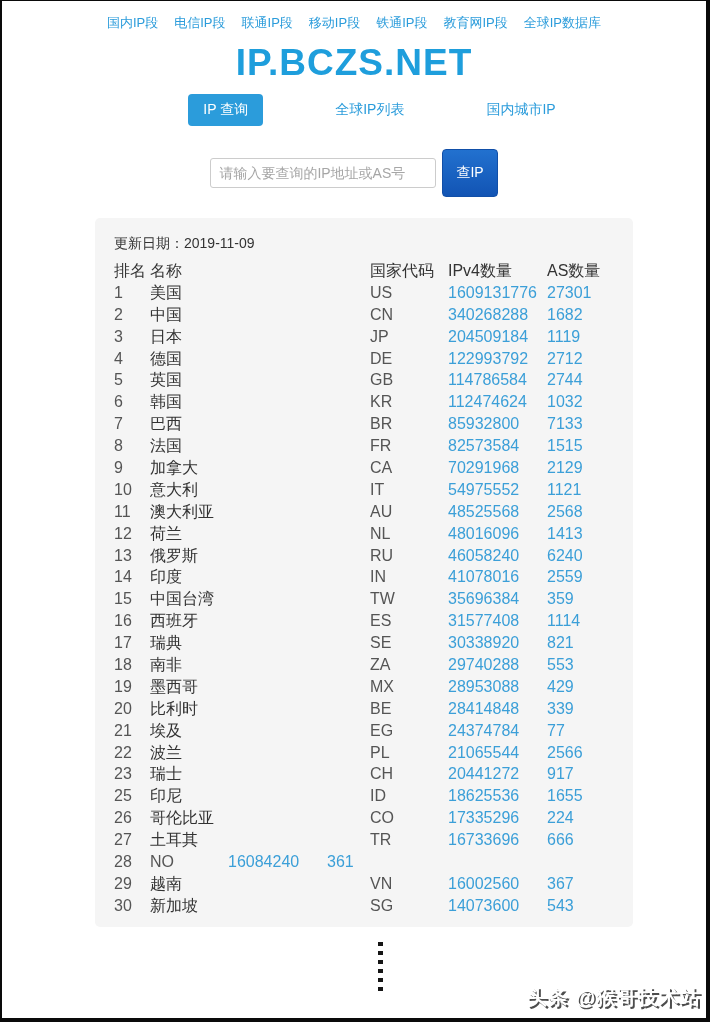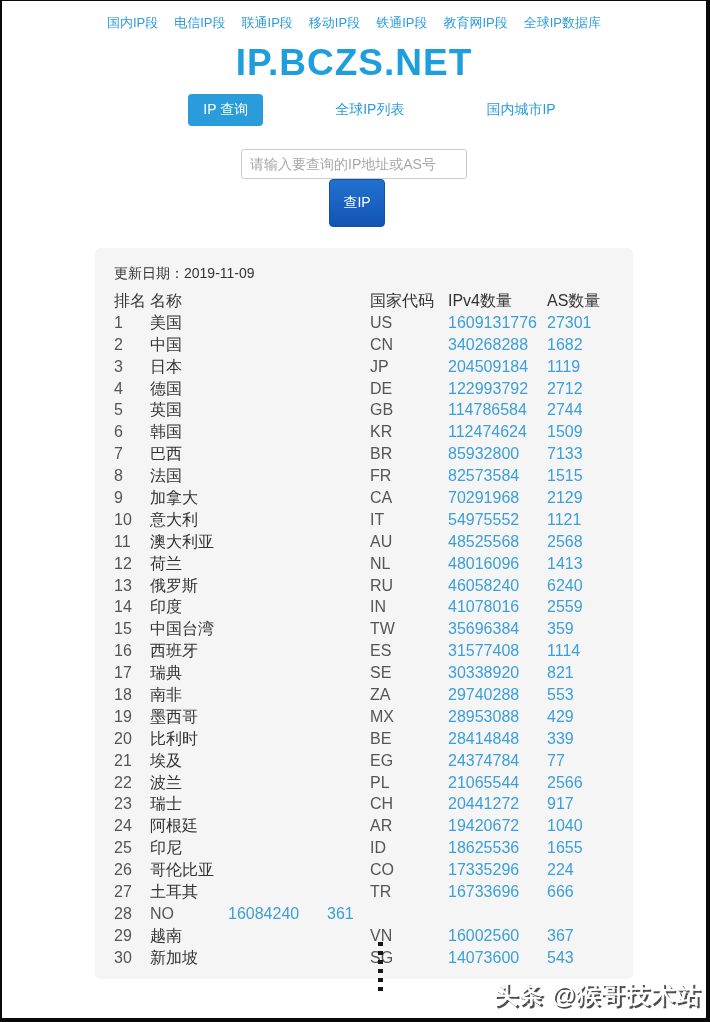--- a/index.html
+++ b/index.html
@@ -15,21 +15,21 @@
   
   .site-title{
     text-align:center;color:#1e9edc;font-size:37px;line-height:44px;
     font-weight:bold;margin:9px 0 0 0;letter-spacing:1px;
   }
   
   .tabs{display:flex;justify-content:center;align-items:center;gap:16px;margin-top:9px;}
   .tab{color:#2b9cdb;text-decoration:none;font-size:14px;padding:7px 10px;border-radius:4px;margin-left:46px;}
   .tab.active{background:#2b9cdb;color:#fff;padding:7px 15px;}
   
-  .searchbar{display:flex;justify-content:center;align-items:center;margin-top:23px;flex-direction:column;}
+  .searchbar{display:flex;justify-content:center;align-items:center;margin-top:23px;}
   .search-input{
     width:208px;height:28px;border:1px solid #ccc;border-radius:3px;
     padding:0 8px;font-size:14px;color:#333;outline:none;
     font-family:inherit;
   }
   .search-input::placeholder{color:#a6a6a6;}
   .search-btn{
     margin-left:6px;height:48px;padding:0 13px;font-size:14px;color:#fff;
     background:linear-gradient(#2271cf,#1254b4);border:1px solid #114fa8;
     border-radius:4px;cursor:pointer;font-family:inherit;
@@ -47,21 +47,21 @@
   .c2{width:78px;color:#555;}
   .c3{width:99px;}
   .c4{width:72px;}
   .thead .td{color:#333;}
   a.num{color:#3b9fd8;text-decoration:none;}
   
   .dots{position:absolute;left:376px;top:941px;display:flex;flex-direction:column;gap:5px;}
   .dots i{display:block;width:5px;height:4px;background:#151515;}
   
   .watermark{
-    position:absolute;right:5px;bottom:7px;font-size:24px;font-weight:bold;
+    position:absolute;right:5px;bottom:7px;font-size:20px;font-weight:bold;
     color:#fff;letter-spacing:1px;text-shadow:2px 2px 0 #4d4d4d;
     white-space:nowrap;
   }
 </style>
 </head>
 <body>
 
 <div class="page">
 
   <nav class="topnav" id="topnav"><a href="#" class="nav-link">国内IP段</a><a href="#" class="nav-link">电信IP段</a><a href="#" class="nav-link">联通IP段</a><a href="#" class="nav-link">移动IP段</a><a href="#" class="nav-link">铁通IP段</a><a href="#" class="nav-link">教育网IP段</a><a href="#" class="nav-link">全球IP数据库</a></nav>
@@ -122,21 +122,21 @@
           <span class="td c1">英国</span>
           <span class="td c2">GB</span>
           <span class="td c3"><a href="#" class="num">114786584</a></span>
           <span class="td c4"><a href="#" class="num">2744</a></span>
         </div>
         <div class="trow">
           <span class="td c0">6</span>
           <span class="td c1">韩国</span>
           <span class="td c2">KR</span>
           <span class="td c3"><a href="#" class="num">112474624</a></span>
-          <span class="td c4"><a href="#" class="num">1509</a></span>
+          <span class="td c4"><a href="#" class="num">1032</a></span>
         </div>
         <div class="trow">
           <span class="td c0">7</span>
           <span class="td c1">巴西</span>
           <span class="td c2">BR</span>
           <span class="td c3"><a href="#" class="num">85932800</a></span>
           <span class="td c4"><a href="#" class="num">7133</a></span>
         </div>
         <div class="trow">
           <span class="td c0">8</span>
@@ -244,27 +244,20 @@
           <span class="td c4"><a href="#" class="num">2566</a></span>
         </div>
         <div class="trow">
           <span class="td c0">23</span>
           <span class="td c1">瑞士</span>
           <span class="td c2">CH</span>
           <span class="td c3"><a href="#" class="num">20441272</a></span>
           <span class="td c4"><a href="#" class="num">917</a></span>
         </div>
         <div class="trow">
-          <span class="td c0">24</span>
-          <span class="td c1">阿根廷</span>
-          <span class="td c2">AR</span>
-          <span class="td c3"><a href="#" class="num">19420672</a></span>
-          <span class="td c4"><a href="#" class="num">1040</a></span>
-        </div>
-        <div class="trow">
           <span class="td c0">25</span>
           <span class="td c1">印尼</span>
           <span class="td c2">ID</span>
           <span class="td c3"><a href="#" class="num">18625536</a></span>
           <span class="td c4"><a href="#" class="num">1655</a></span>
         </div>
         <div class="trow">
           <span class="td c0">26</span>
           <span class="td c1">哥伦比亚</span>
           <span class="td c2">CO</span>

